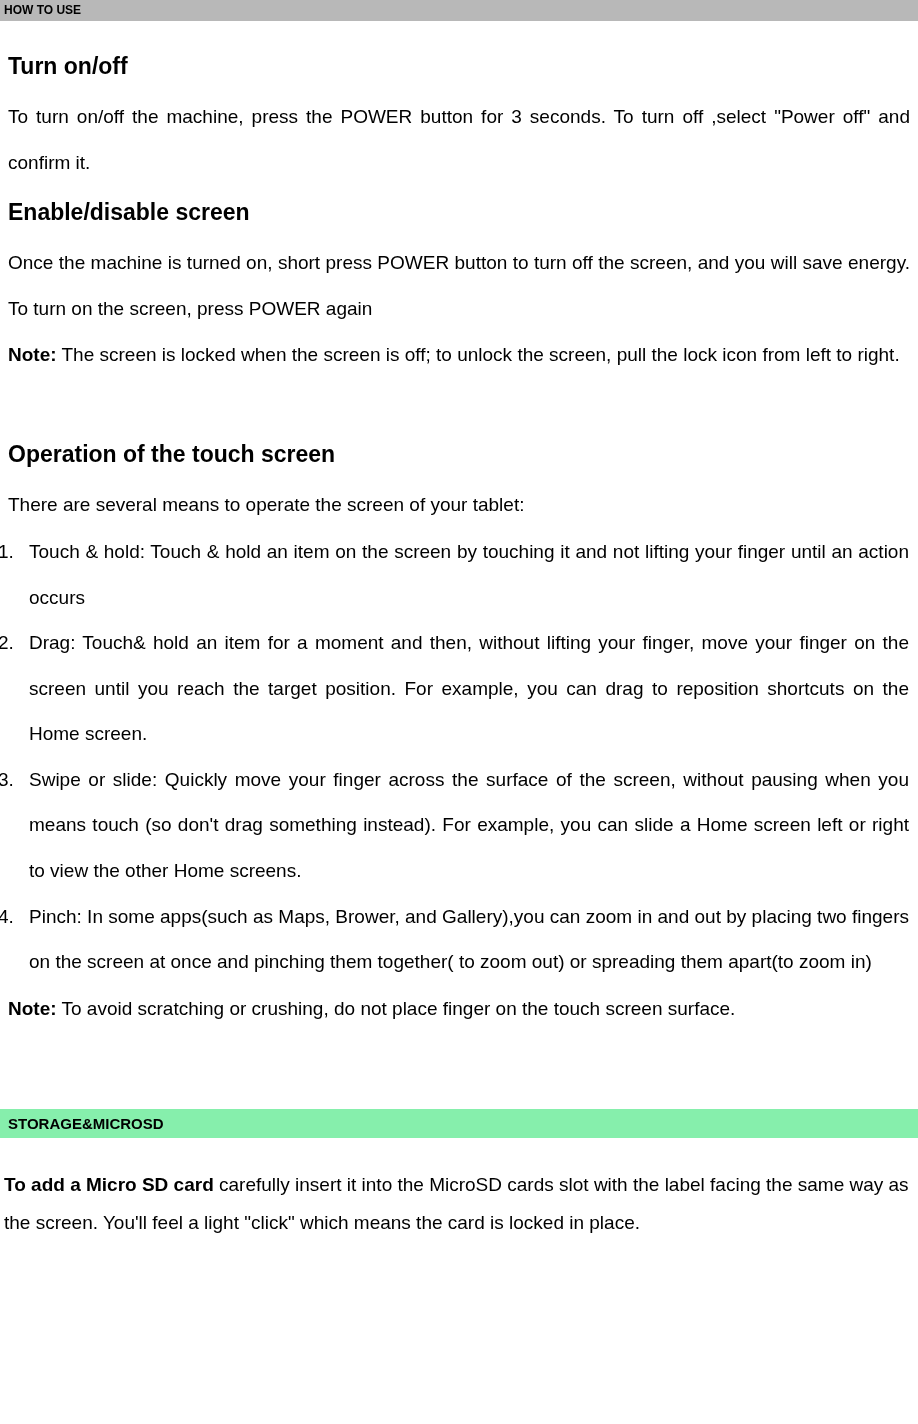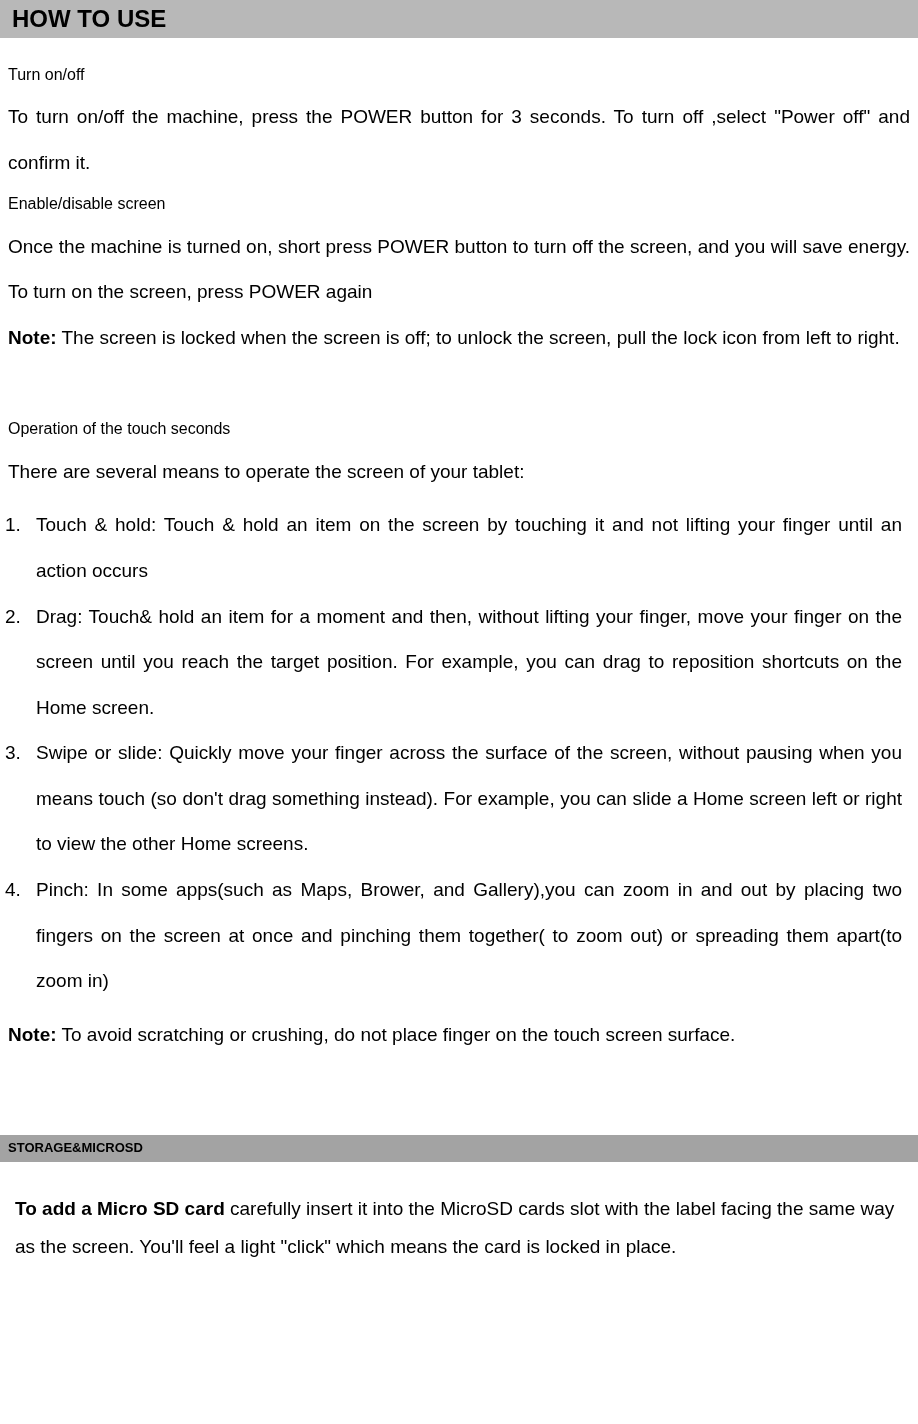--- a/index.html
+++ b/index.html
@@ -8,77 +8,77 @@
       font-size: 19px;
       color: #000;
       background: #fff;
       width: 918px;
       padding: 0;
       line-height: 2.4;
     }
     .section-header {
       background-color: #b8b8b8;
       font-weight: bold;
-      font-size: 24px;
-      padding: 2px 12px;
+      font-size: 12px;
+      padding: 2px 4px;
       line-height: 1.4;
       margin-bottom: 18px;
     }
     .subheading {
-      font-weight: normal;
-      font-size: 16px;
+      font-weight: bold;
+      font-size: 23px;
       padding: 0 8px;
       margin-bottom: 0;
     }
     .para {
       padding: 0 8px;
       text-align: justify;
       margin-bottom: 0;
     }
     .bold-inline { font-weight: bold; margin-top: 36px; }
     .spacer { height: 50px; }
     ol.numbered {
       padding: 0 8px 0 18px;
-      margin: 8px;
+      margin: 1px;
       text-align: justify;
     }
     ol.numbered li {
       padding-left: 10px;
       margin-bottom: 0;
     }
     .section-header-2 {
-      background-color: #a3a3a3;
+      background-color: #86efac;
       font-weight: bold;
-      font-size: 13px;
+      font-size: 15px;
       padding: 4px 8px;
       line-height: 1.4;
       margin-top: 28px;
       margin-bottom: 28px;
     }
     .para-loose {
-      padding: 0 15px;
+      padding: 0 4px;
       line-height: 2.0;
     }
   </style>
 </head>
 <body>
 
 <div class="section-header">HOW TO USE</div>
 
 <div class="subheading">Turn on/off</div>
 <div class="para">To turn on/off the machine, press the POWER button for 3 seconds. To turn off ,select "Power off" and confirm it.</div>
 
 <div class="subheading">Enable/disable screen</div>
 <div class="para">Once the machine is turned on, short press POWER button to turn off the screen, and you will save energy. To turn on the screen, press POWER again</div>
 
 <div class="para"><span class="bold-inline">Note:</span><span> The screen is locked when the screen is off; to unlock the screen, pull the lock icon from left to right.</span></div>
 
 <div class="spacer"></div>
 
-<div class="subheading">Operation of the touch seconds</div>
+<div class="subheading">Operation of the touch screen</div>
 <div class="para">There are several means to operate the screen of your tablet:</div>
 
 <ol class="numbered">
   <li>Touch &amp; hold: Touch &amp; hold an item on the screen by touching it and not lifting your finger until an action occurs</li>
   <li>Drag: Touch&amp; hold an item for a moment and then, without lifting your finger, move your finger on the screen until you reach the target position. For example, you can drag to reposition shortcuts on the Home screen.</li>
   <li>Swipe or slide: Quickly move your finger across the surface of the screen, without pausing when you means touch (so don't drag something instead). For example, you can slide a Home screen left or right to view the other Home screens.</li>
   <li>Pinch: In some apps(such as Maps, Brower, and Gallery),you can zoom in and out by placing two fingers on the screen at once and pinching them together( to zoom out) or spreading them apart(to zoom in)</li>
 </ol>
 
 <div class="para"><span class="bold-inline">Note:</span><span> To avoid scratching or crushing, do not place finger on the touch screen surface.</span></div>

